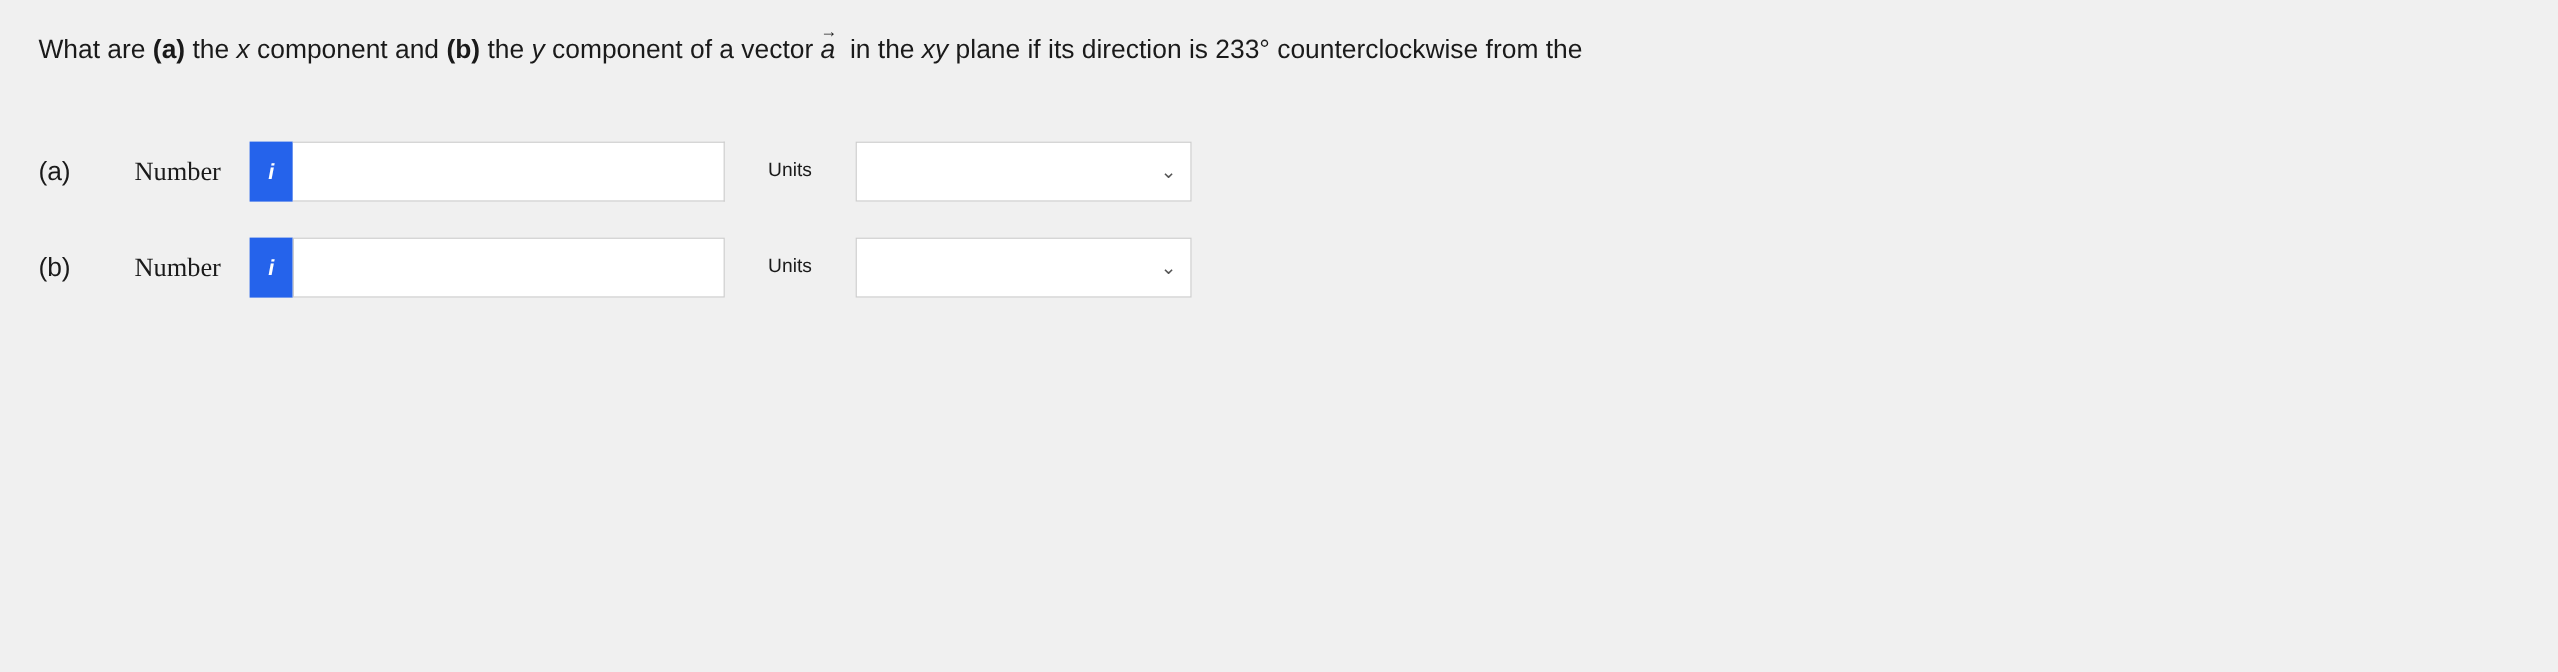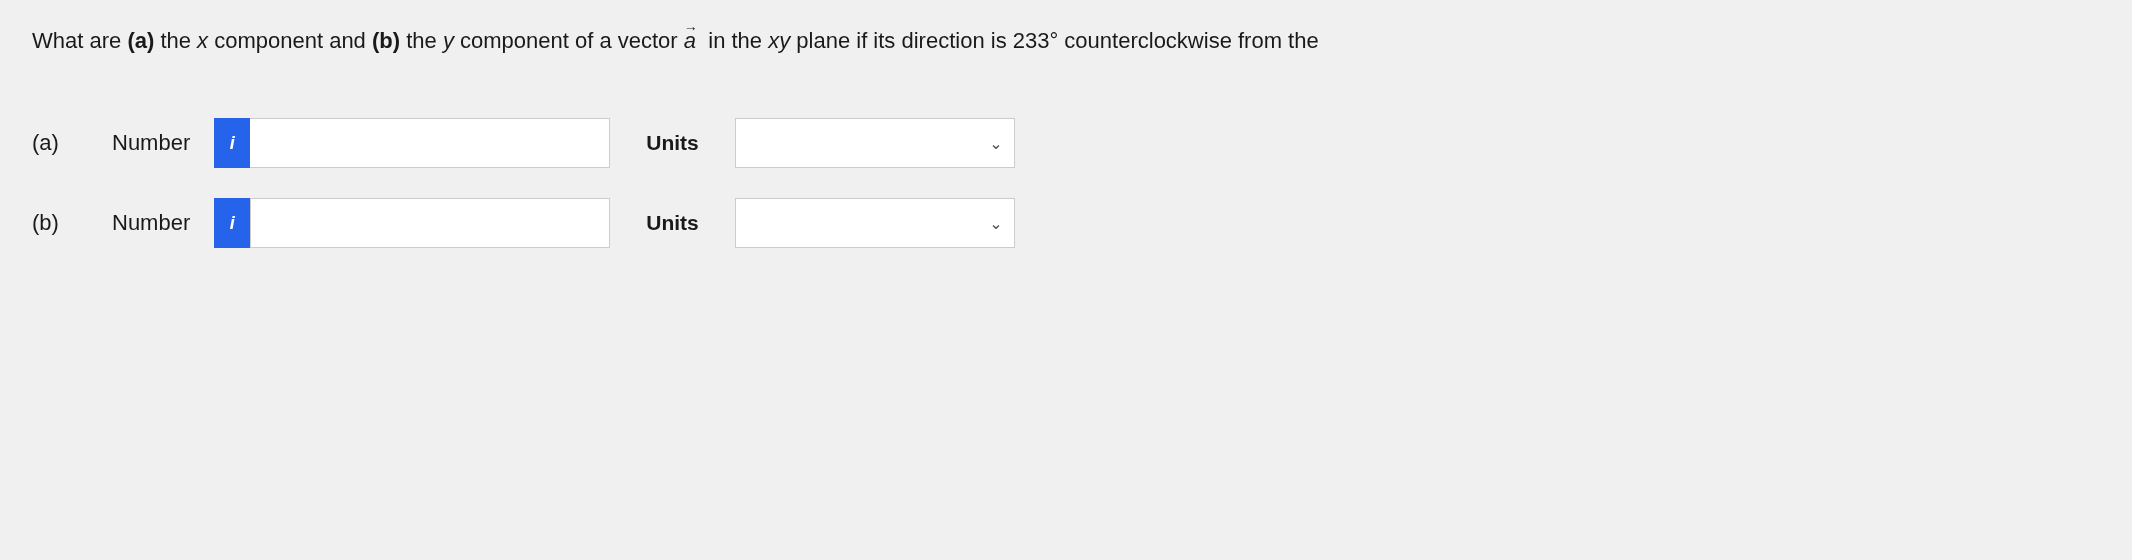--- a/index.html
+++ b/index.html
@@ -57,20 +57,21 @@
     .part-label {
       font-size: 22px;
       font-weight: normal;
       width: 60px;
       min-width: 60px;
     }
 
     .number-label {
       font-size: 22px;
       margin-right: 4px;
+      font-family: Liberation Serif, serif;
     }
 
     .input-group {
       display: flex;
       align-items: center;
     }
 
     .info-badge {
       background-color: #2563eb;
       color: white;
@@ -90,23 +91,22 @@
       width: 360px;
       height: 50px;
       border: 1px solid #ccc;
       background-color: #ffffff;
       padding: 8px 12px;
       font-size: 18px;
       outline: none;
     }
 
     .units-label {
-      font-size: 21px;
+      font-size: 16px;
       margin: 0 16px;
-      font-weight: bold;
     }
 
     .units-select {
       width: 280px;
       height: 50px;
       border: 1px solid #ccc;
       background-color: #ffffff;
       font-size: 18px;
       padding: 8px 12px;
       appearance: none;

